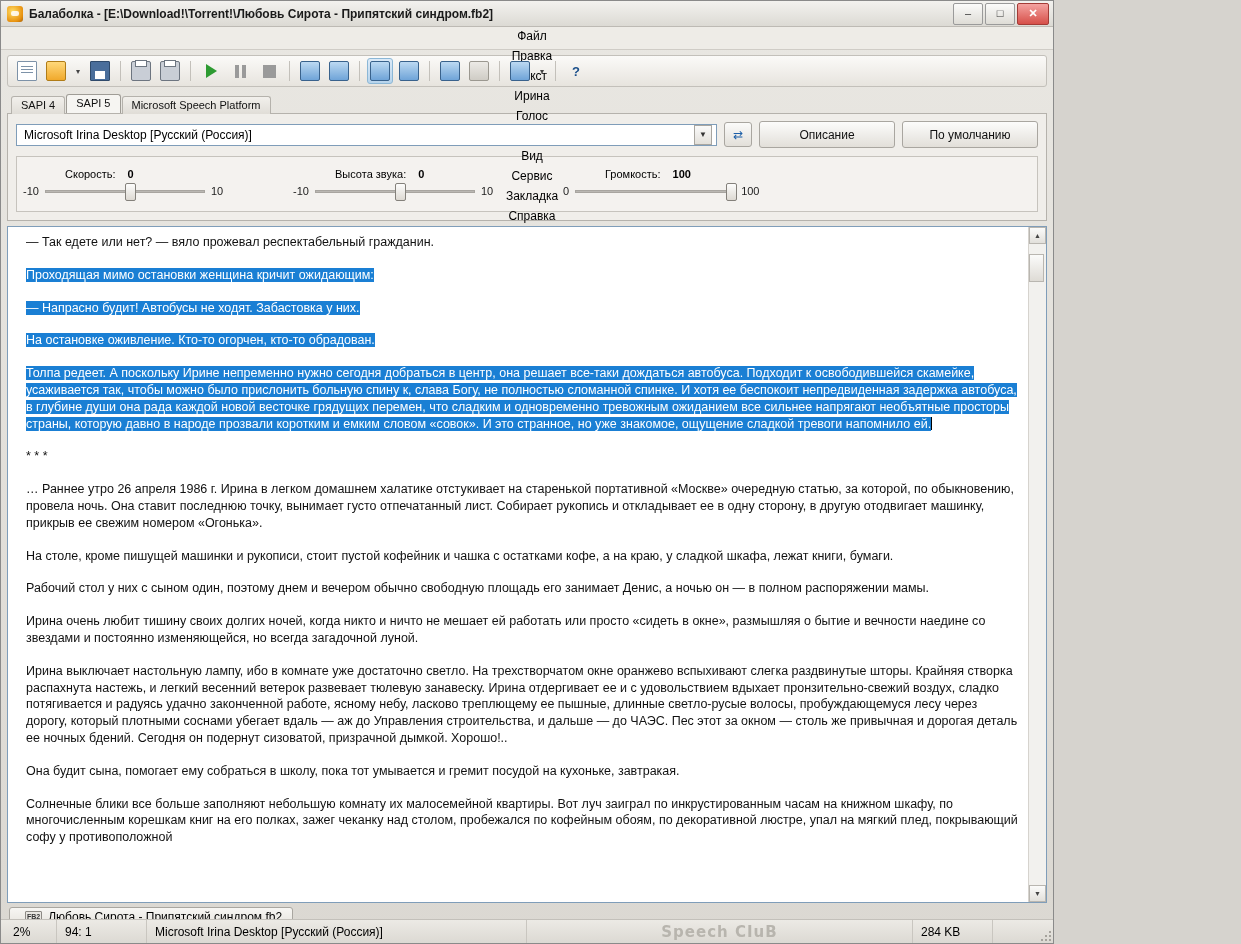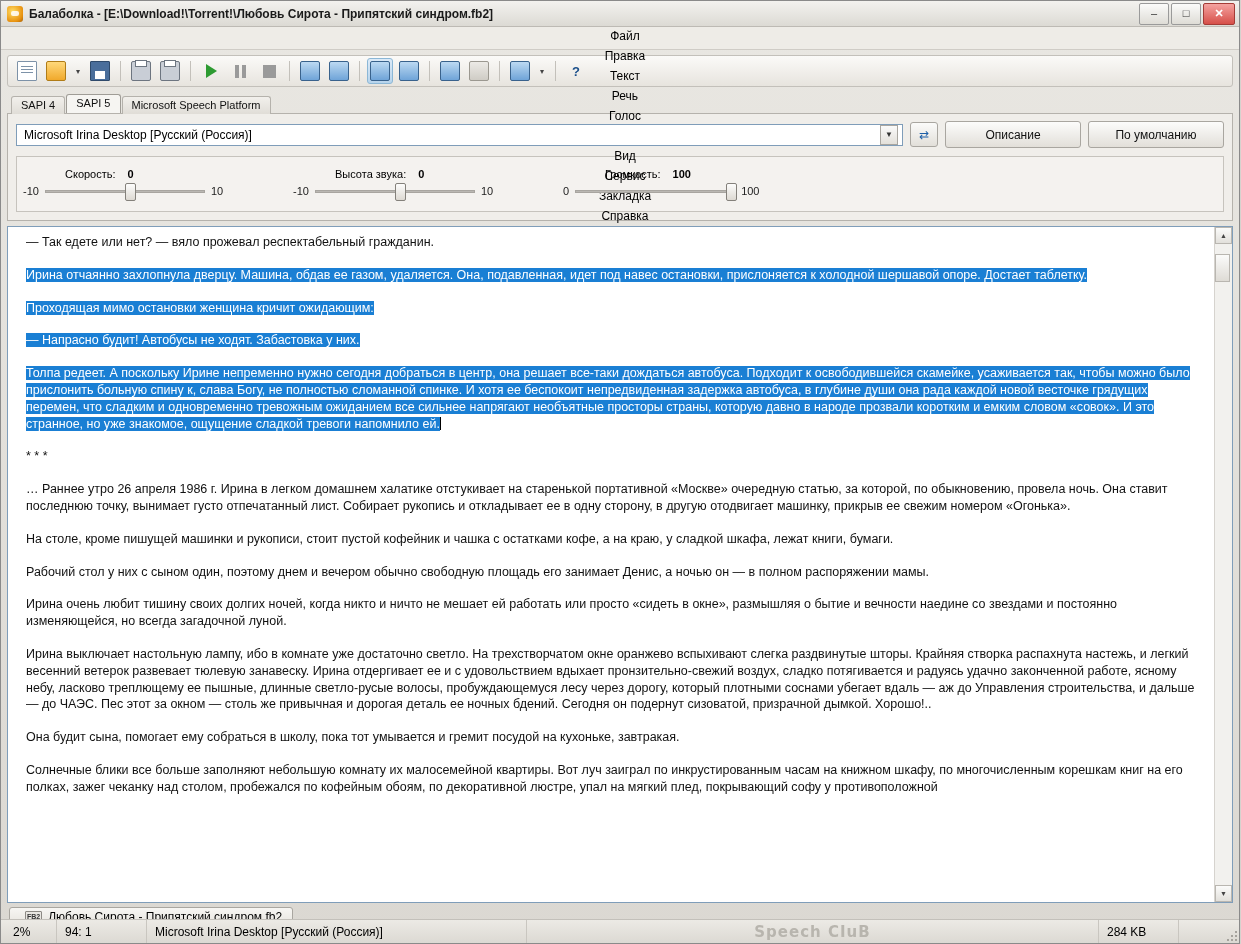--- a/index.html
+++ b/index.html
@@ -7,21 +7,21 @@
     padding: 0;
     background: #d6d3ce;
   }
   body {
     font-family: "Liberation Sans", sans-serif;
     font-size: 12px;
     color: #000;
   }
   .app {
     position: relative;
-    width: 1240px;
+    width: 1054px;
     height: 944px;
     background: linear-gradient(#e9e7e2, #dbd8d2);
     border: 1px solid #8a8a8a;
     box-sizing: border-box;
     overflow: hidden;
   }
 
   
   .titlebar {
     height: 26px;
@@ -403,21 +403,21 @@
       <div class="win-btn">–</div>
       <div class="win-btn">□</div>
       <div class="win-btn close">✕</div>
     </div>
   </div>
 
   <div class="menubar">
     <div class="menu-item">Файл</div>
     <div class="menu-item">Правка</div>
     <div class="menu-item">Текст</div>
-    <div class="menu-item">Речь</div>
+    <div class="menu-item">Ирина</div>
     <div class="menu-item">Голос</div>
     <div class="menu-item">Настройки</div>
     <div class="menu-item">Вид</div>
     <div class="menu-item">Сервис</div>
     <div class="menu-item">Закладка</div>
     <div class="menu-item">Справка</div>
   </div>
 
   <div class="toolbar">
     <div class="tbtn">
@@ -540,23 +540,23 @@
           </div>
           <span class="tickmax">100</span>
         </div>
       </div>
     </div>
   </div>
 
   <div class="textwrap">
     <div class="textarea">
       <p><span>— Так едете или нет? — вяло прожевал респектабельный гражданин.</span></p>
-      <p><span class="sel">Ирина отчаянно захлопнула дверцу. Машина, обдав ее газом, удаляется. Она, подавленная, идет под навес остановки, прислоняется к холодной шершавой опоре. Достает таблетку.</span></p>
       <p><span class="sel">Проходящая мимо остановки женщина кричит ожидающим:</span></p>
       <p><span class="sel">— Напрасно будит! Автобусы не ходят. Забастовка у них.</span></p>
+      <p><span class="sel">На остановке оживление. Кто-то огорчен, кто-то обрадован.</span></p>
       <p><span class="sel">Толпа редеет. А поскольку Ирине непременно нужно сегодня добраться в центр, она решает все-таки дождаться автобуса. Подходит к освободившейся скамейке, усаживается так, чтобы можно было прислонить больную спину к, слава Богу, не полностью сломанной спинке. И хотя ее беспокоит непредвиденная задержка автобуса, в глубине души она рада каждой новой весточке грядущих перемен, что сладким и одновременно тревожным ожиданием все сильнее напрягают необъятные просторы страны, которую давно в народе прозвали коротким и емким словом «совок». И это странное, но уже знакомое, ощущение сладкой тревоги напомнило ей.</span><span class="caret"></span></p>
       <p><span>* * *</span></p>
       <p><span>… Раннее утро 26 апреля 1986 г. Ирина в легком домашнем халатике отстукивает на старенькой портативной «Москве» очередную статью, за которой, по обыкновению, провела ночь. Она ставит последнюю точку, вынимает густо отпечатанный лист. Собирает рукопись и откладывает ее в одну сторону, в другую отодвигает машинку, прикрыв ее свежим номером «Огонька».</span></p>
       <p><span>На столе, кроме пишущей машинки и рукописи, стоит пустой кофейник и чашка с остатками кофе, а на краю, у сладкой шкафа, лежат книги, бумаги.</span></p>
       <p><span>Рабочий стол у них с сыном один, поэтому днем и вечером обычно свободную площадь его занимает Денис, а ночью он — в полном распоряжении мамы.</span></p>
       <p><span>Ирина очень любит тишину своих долгих ночей, когда никто и ничто не мешает ей работать или просто «сидеть в окне», размышляя о бытие и вечности наедине со звездами и постоянно изменяющейся, но всегда загадочной луной.</span></p>
       <p><span>Ирина выключает настольную лампу, ибо в комнате уже достаточно светло. На трехстворчатом окне оранжево вспыхивают слегка раздвинутые шторы. Крайняя створка распахнута настежь, и легкий весенний ветерок развевает тюлевую занавеску. Ирина отдергивает ее и с удовольствием вдыхает пронзительно-свежий воздух, сладко потягивается и радуясь удачно законченной работе, ясному небу, ласково треплющему ее пышные, длинные светло-русые волосы, пробуждающемуся лесу через дорогу, который плотными соснами убегает вдаль — аж до Управления строительства, и дальше — до ЧАЭС. Пес этот за окном — столь же привычная и дорогая деталь ее ночных бдений. Сегодня он подернут сизоватой, призрачной дымкой. Хорошо!..</span></p>
       <p><span>Она будит сына, помогает ему собраться в школу, пока тот умывается и гремит посудой на кухоньке, завтракая.</span></p>
       <p><span>Солнечные блики все больше заполняют небольшую комнату их малосемейной квартиры. Вот луч заиграл по инкрустированным часам на книжном шкафу, по многочисленным корешкам книг на его полках, зажег чеканку над столом, пробежался по кофейным обоям, по декоративной люстре, упал на мягкий плед, покрывающий софу у противоположной</span></p>
     </div>

